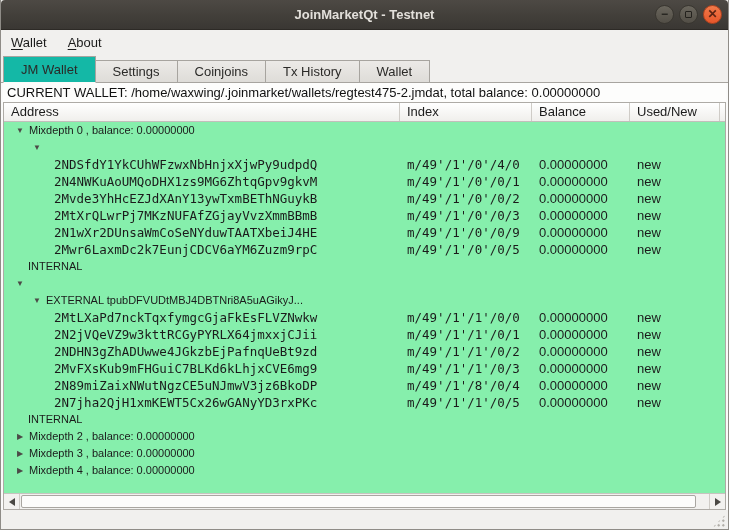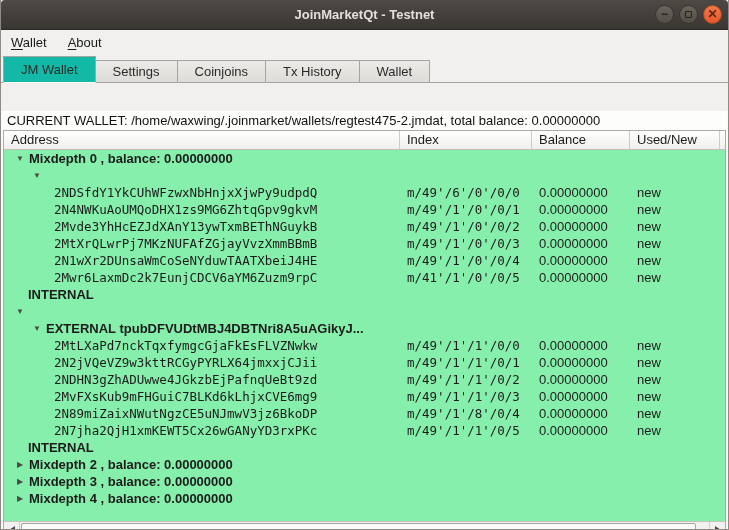--- a/index.html
+++ b/index.html
@@ -46,21 +46,21 @@
     font-size:13px;color:#2b2a28;background:linear-gradient(180deg,#eceae7,#dedcd8);
     border:1px solid #a7a49f;margin-right:-1px;cursor:default;
   }
   .tab.active{
     height:27px;line-height:26px;background:#14b8a6;border-bottom:1px solid #fbfbfa;z-index:3;
   }
   
   .panel{background:#fbfbfa;height:427px;padding:0 2px;}
   .wallet-line{
     height:19px;line-height:19px;font-size:13px;white-space:nowrap;
-    padding-left:4px;background:#fdfdfc;color:#111;margin-top:28px;
+    padding-left:4px;background:#fdfdfc;color:#111;
   }
   
   .table{
     height:408px;border:1px solid #aeaba6;background:#86efac;
     display:flex;flex-direction:column;overflow:hidden;
   }
   .thead{
     display:grid;grid-template-columns:396px 132px 98px 90px 1fr;
     height:19px;flex:0 0 19px;
     background:linear-gradient(180deg,#ffffff,#f0efec);
@@ -70,21 +70,21 @@
   .thead .hcell:last-child{border-right:none;}
   .tbody{flex:1 1 auto;overflow:hidden;}
   .row{display:grid;grid-template-columns:396px 132px 98px 90px 1fr;height:17px;line-height:17px;white-space:nowrap;}
   .cell{overflow:hidden;padding-left:7px;font-size:13px;}
   .c-addr{display:flex;align-items:center;padding-left:0;}
   .arrow{
     display:inline-block;width:18px;text-align:center;font-size:8px;color:#4c4a47;flex:0 0 18px;
   }
   .pad0{padding-left:7px;} .pad1{padding-left:24px;} .pad2{padding-left:50px;}
   .mono{font-family:"DejaVu Sans Mono",monospace;font-size:12.5px;}
-  .treelabel{font-size:13px;font-weight:bold;}
+  .treelabel{font-size:11px;}
   
   .hscroll{
     flex:0 0 16px;display:flex;background:#f2f1ef;border-top:1px solid #c6c3bf;
   }
   .sbtn{
     flex:0 0 16px;background:#f2f1ef;display:flex;align-items:center;justify-content:center;
   }
   .sbtn.leftb{border-right:1px solid #cfccc7;}
   .sbtn.rightb{border-left:1px solid #cfccc7;}
   .tri-l{width:0;height:0;border-style:solid;border-width:4px 6px 4px 0;border-color:transparent #4a4844 transparent transparent;}
@@ -163,21 +163,21 @@
             </div>
             <div class="cell mono"></div>
             <div class="cell"></div>
             <div class="cell"></div>
             <div class="cell"></div>
           </div>
           <div class="row">
             <div class="cell c-addr pad2">
               <span class="mono">2NDSfdY1YkCUhWFzwxNbHnjxXjwPy9udpdQ</span>
             </div>
-            <div class="cell mono">m/49'/6'/0'/0/0</div>
+            <div class="cell mono">m/49'/1'/0'/4/0</div>
             <div class="cell">0.00000000</div>
             <div class="cell">new</div>
             <div class="cell"></div>
           </div>
           <div class="row">
             <div class="cell c-addr pad2">
               <span class="mono">2N4NWKuAoUMQoDHX1zs9MG6ZhtqGpv9gkvM</span>
             </div>
             <div class="cell mono">m/49'/1'/0'/0/1</div>
             <div class="cell">0.00000000</div>
@@ -199,30 +199,30 @@
             </div>
             <div class="cell mono">m/49'/1'/0'/0/3</div>
             <div class="cell">0.00000000</div>
             <div class="cell">new</div>
             <div class="cell"></div>
           </div>
           <div class="row">
             <div class="cell c-addr pad2">
               <span class="mono">2N1wXr2DUnsaWmCoSeNYduwTAATXbeiJ4HE</span>
             </div>
-            <div class="cell mono">m/49'/1'/0'/0/4</div>
+            <div class="cell mono">m/49'/1'/0'/0/9</div>
             <div class="cell">0.00000000</div>
             <div class="cell">new</div>
             <div class="cell"></div>
           </div>
           <div class="row">
             <div class="cell c-addr pad2">
               <span class="mono">2Mwr6LaxmDc2k7EunjCDCV6aYM6Zuzm9rpC</span>
             </div>
-            <div class="cell mono">m/41'/1'/0'/0/5</div>
+            <div class="cell mono">m/49'/1'/0'/0/5</div>
             <div class="cell">0.00000000</div>
             <div class="cell">new</div>
             <div class="cell"></div>
           </div>
           <div class="row">
             <div class="cell c-addr pad1">
               <span class="treelabel">INTERNAL</span>
             </div>
             <div class="cell mono"></div>
             <div class="cell"></div>

